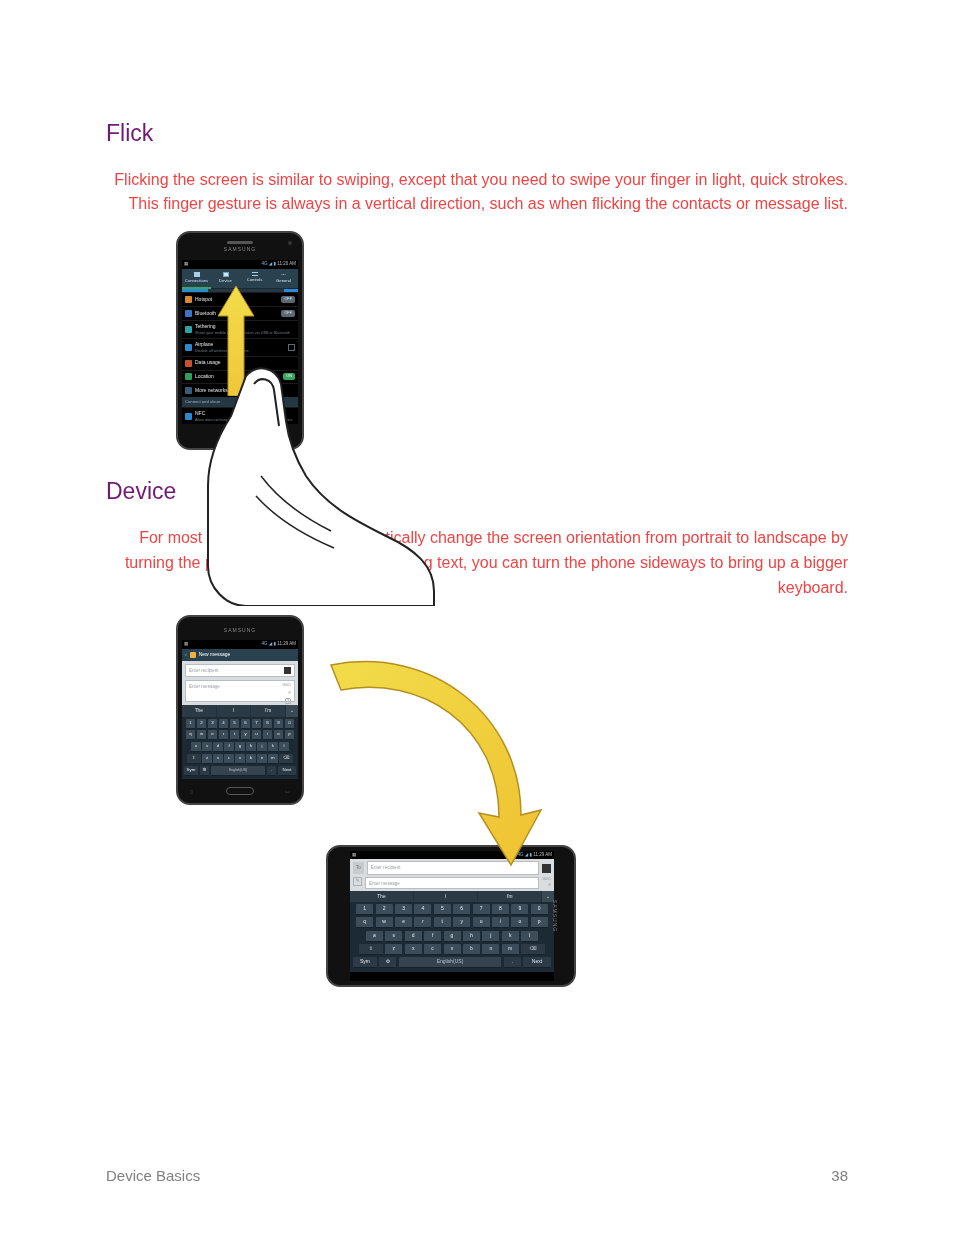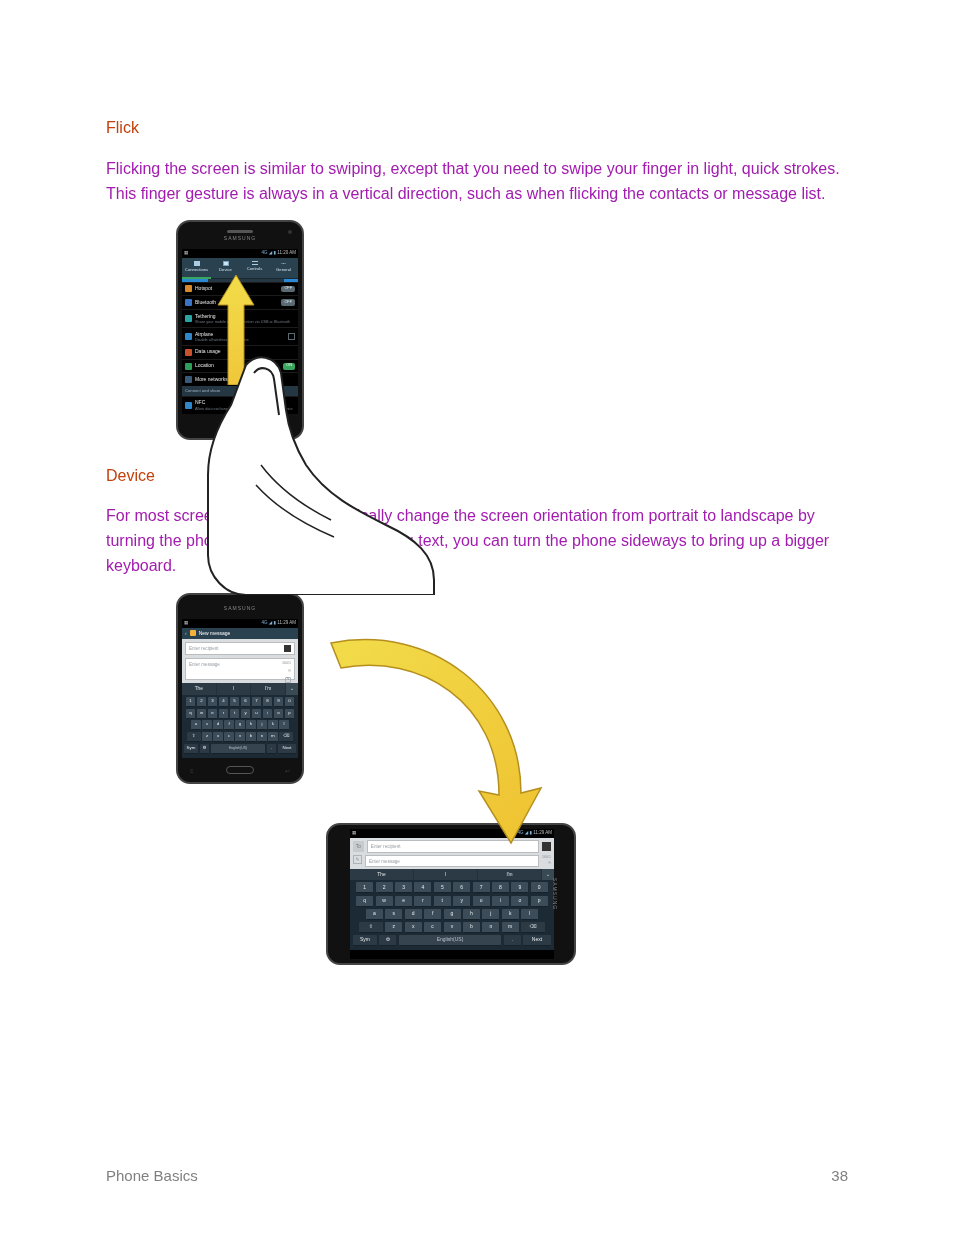--- a/index.html
+++ b/index.html
@@ -8,28 +8,29 @@
     width: 954px;
     height: 1235px;
     background: #fff;
     color: #595959;
     position: relative;
     padding: 116px 106px 0 106px;
     font-size: 16px;
     line-height: 1.55;
   }
   h2.section {
-    color: #c2410c;
-    font-size: 16px;
+    color: #701a75;
+    font-size: 23px;
     font-weight: normal;
     margin-bottom: 16px;
   }
   p.body {
-    color: #a21caf;
+    color: #ef4444;
     margin-bottom: 14px;
+    text-align: right;
   }
   .figure { margin: 8px 0 24px 0; }
   .footer {
     position: absolute;
     bottom: 48px;
     left: 106px;
     right: 106px;
     display: flex;
     justify-content: space-between;
     color: #808080;
@@ -446,15 +447,15 @@
               <span class="key dark wider">Next</span>
             </div>
         </div>
       </div>
     </div>
 
   </div>
 </div>
 
 <div class="footer">
-  <span>Phone Basics</span>
+  <span>Device Basics</span>
   <span>38</span>
 </div>
 
 </body></html>

